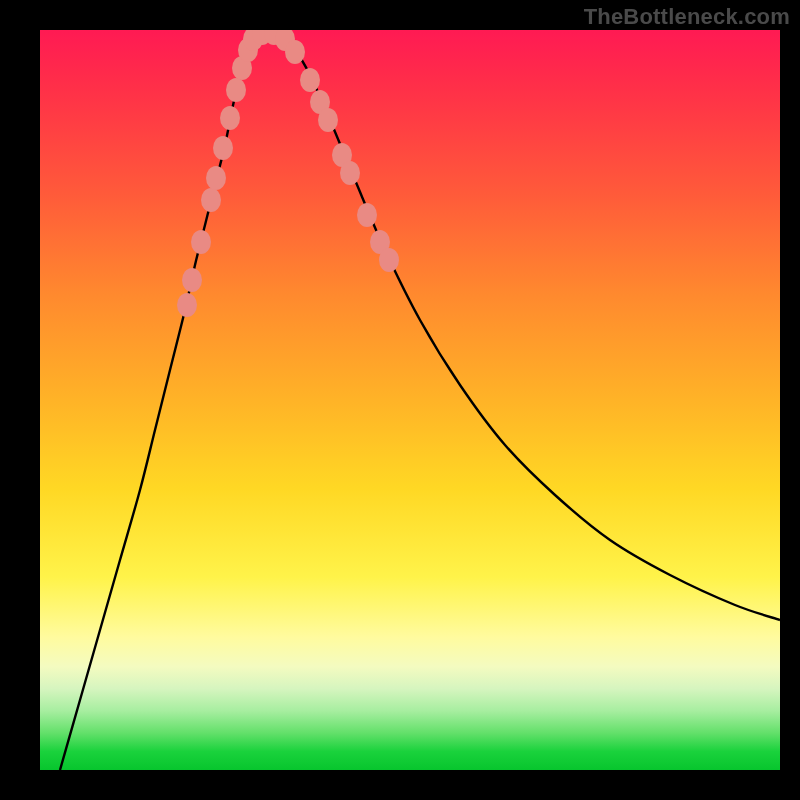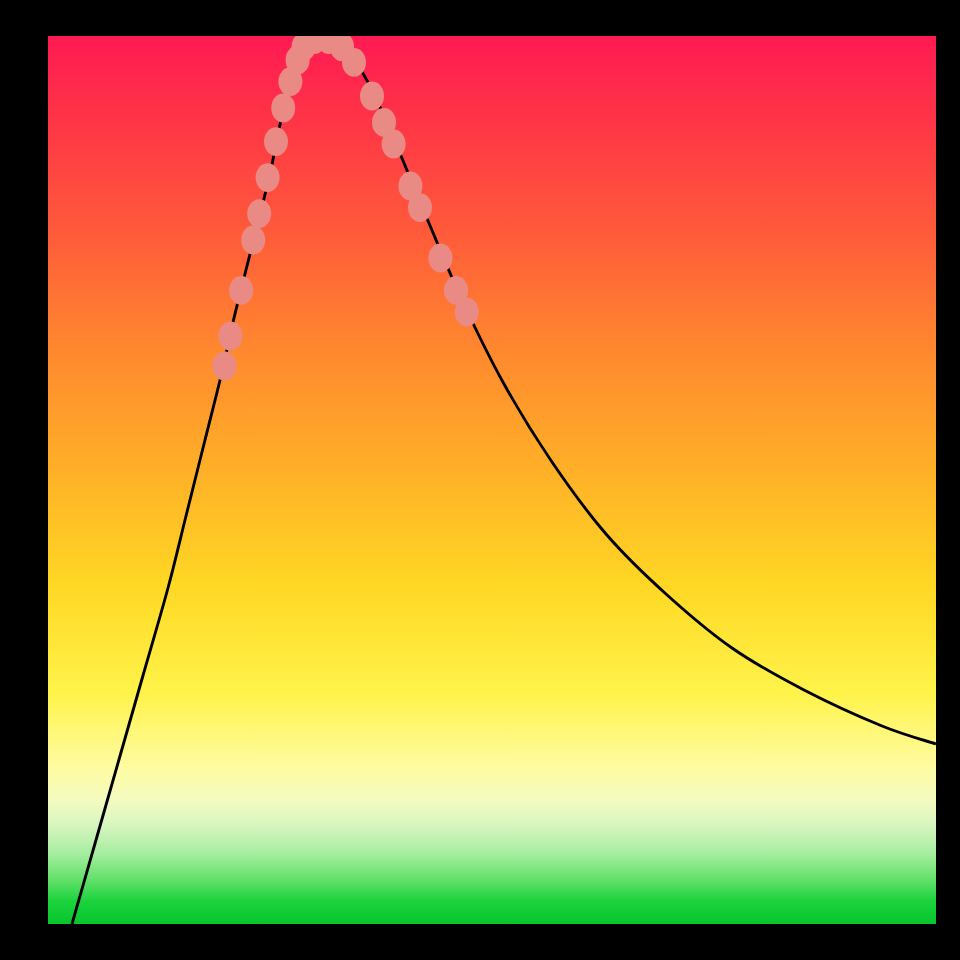--- a/index.html
+++ b/index.html
@@ -92,13 +92,14 @@
           <ellipse cx="302" cy="125" rx="10" ry="12" fill="#e98a84"></ellipse>
           <ellipse cx="310" cy="143" rx="10" ry="12" fill="#e98a84"></ellipse>
           <ellipse cx="327" cy="185" rx="10" ry="12" fill="#e98a84"></ellipse>
           <ellipse cx="340" cy="212" rx="10" ry="12" fill="#e98a84"></ellipse>
           <ellipse cx="349" cy="230" rx="10" ry="12" fill="#e98a84"></ellipse>
         </g>
     </svg>
 
   </div>
 
+  <div class="watermark">TheBottleneck.com</div>
 </div>
 
 </body></html>

